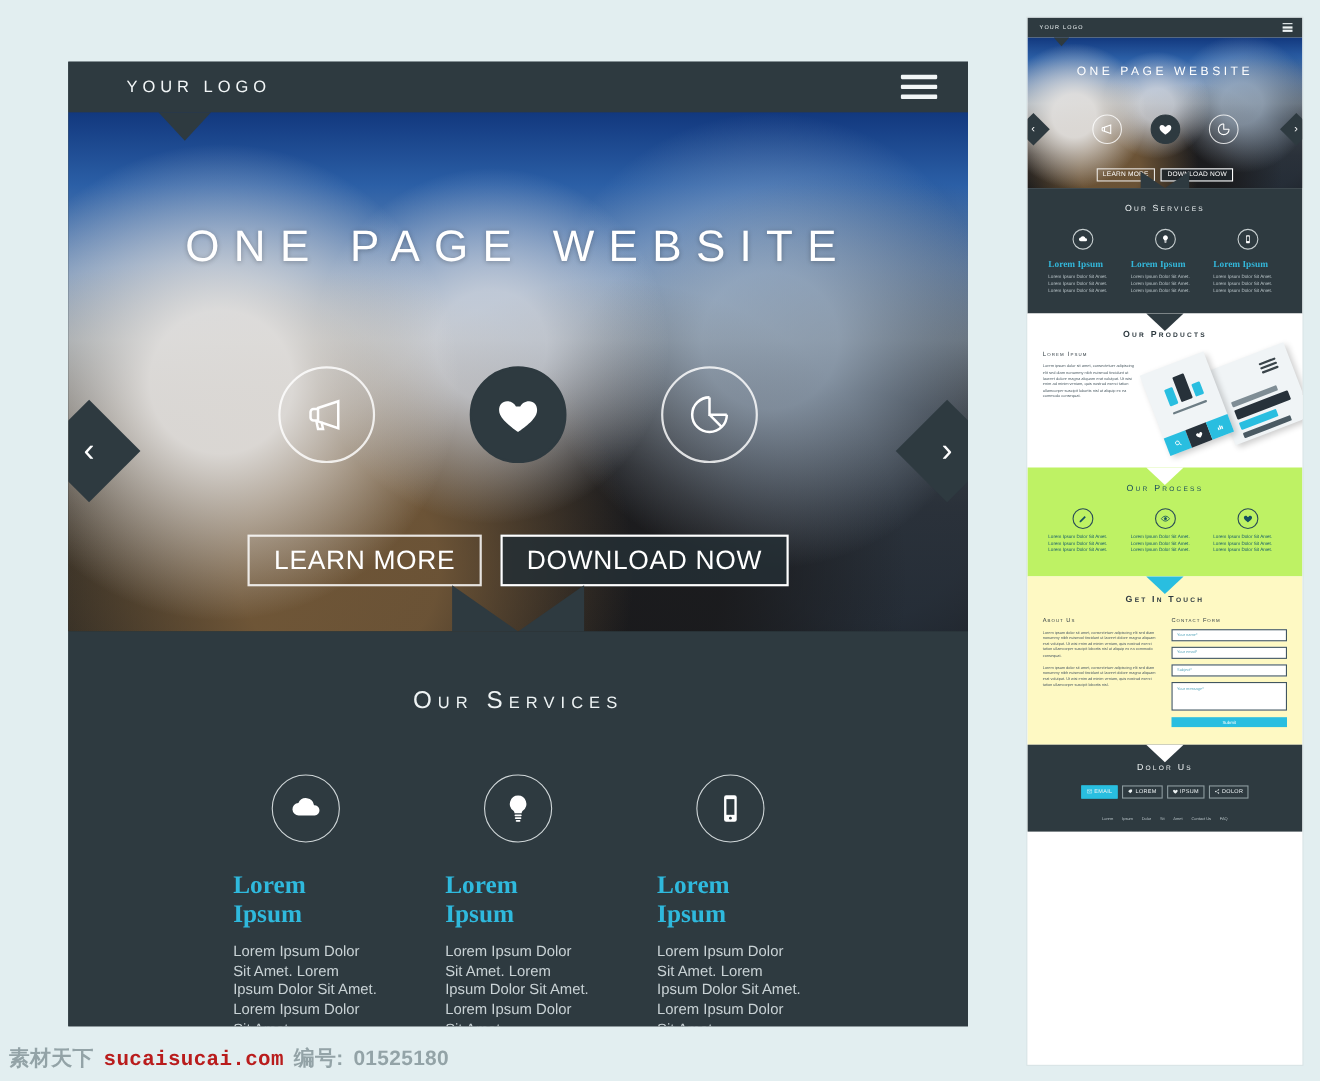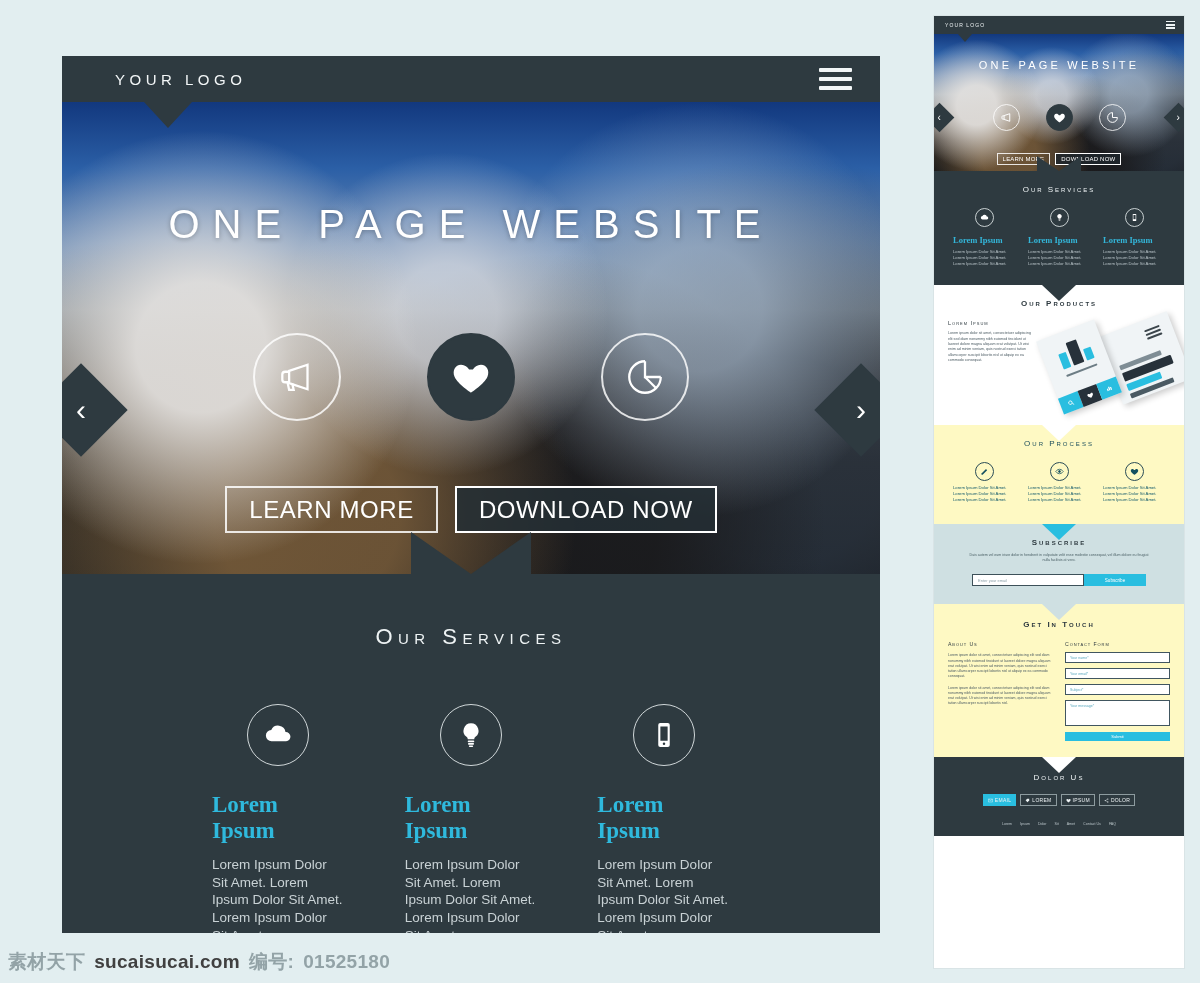--- a/index.html
+++ b/index.html
@@ -229,21 +229,21 @@
     position: absolute; background: #f0f4f6;
     box-shadow: 2px 3px 6px rgba(0,0,0,.2);
   }
   .card-b { width: 74px; height: 72px; right: -12px; top: 2px; transform: rotate(-21deg); }
   .card-a { width: 62px; height: 78px; left: 4px; top: 8px; transform: rotate(-21deg); }
   .bar { position: absolute; border-radius: 1px; }
   .tri-row { position: absolute; bottom: 0; left: 0; display: flex; width: 100%; }
   .tri-row div { flex: 1; height: 17px; display: flex; align-items: center; justify-content: center; }
   .tri-row svg { width: 7px; height: 7px; }
   
-  .pv-process { background: #fef9c3; padding: 14px 0 20px; position: relative; }
+  .pv-process { background: #bef264; padding: 14px 0 20px; position: relative; }
   .pv-txt.cy { color: #12596b; }
   
   .pv-subscribe { background: #cfe0e2; padding: 14px 0 18px; position: relative; text-align: center; }
   .pv-sub-desc { margin: 6px auto 0; width: 186px; color: #4b6066; font-size: 3.6px; line-height: 1.5; }
   .pv-sub-form { display: flex; justify-content: center; margin-top: 11px; }
   .pv-sub-input {
     width: 112px; height: 12px; background: #fff; border: .8px solid #3d5159;
     color: #8fa3ab; font-size: 4px; display: flex; align-items: center; padding-left: 5px;
   }
   .pv-sub-btn {
@@ -277,21 +277,21 @@
   .pv-sbtn svg { width: 5px; height: 5px; }
   .pv-fnav { display: flex; justify-content: center; gap: 8px; margin-top: 16px; }
   .pv-fnav span { color: #b9c4c8; font-size: 3.6px; }
 
   
   .watermark {
     position: absolute; left: 8px; bottom: 8px;
     display: flex; align-items: baseline; gap: 9px;
     color: #93a3a7; font-size: 19px; font-weight: 700; letter-spacing: .3px;
   }
-  .watermark .site { color: #404040; }
+  .watermark .site { color: #b91c1c; font-family: Liberation Mono, monospace; }
 </style>
 </head>
 <body>
 
 <div class="stage">
 
   <div class="main-mock">
 
     <div class="mk-header">
       <div class="mk-logo">YOUR LOGO</div>
@@ -560,29 +560,20 @@
                   <path d="M12 21s-7.6-4.9-9.4-9.1C1.2 8.4 3 5 6.3 5c2.2 0 3.8 1.3 4.6 2.7h2.2C13.9 6.3 15.5 5 17.7 5c3.3 0 5.1 3.4 3.7 6.9C19.6 16.1 12 21 12 21z"></path>
                 </svg>
           </div>
             </div>
           <div class="pv-txt cy">Lorem Ipsum Dolor Sit Amet. Lorem Ipsum Dolor Sit Amet. Lorem Ipsum Dolor Sit Amet.</div>
         </div>
       </div>
       <div class="pv-notch-dark pv-notch-cyan"></div>
     </div>
 
-    <div class="pv-subscribe pv-sec">
-      <div class="pv-h2 dark">Subscribe</div>
-      <div class="pv-sub-desc">Duis autem vel eum iriure dolor in hendrerit in vulputate velit esse molestie consequat, vel illum dolore eu feugiat nulla facilisis at vero.</div>
-      <div class="pv-sub-form">
-        <div class="pv-sub-input">Enter your email</div>
-        <div class="pv-sub-btn">Subscribe</div>
-      </div>
-      <div class="pv-notch-dark pv-notch-pale"></div>
-    </div>
 
     <div class="pv-contact pv-sec">
       <div class="pv-h2 dark">Get In Touch</div>
       <div class="pv-contact-body">
         <div class="pv-cc">
           <div class="pv-cc-h">About Us</div>
           <div class="pv-cc-p">Lorem ipsum dolor sit amet, consectetuer adipiscing elit sed diam nonummy nibh euismod tincidunt ut laoreet dolore magna aliquam erat volutpat. Ut wisi enim ad minim veniam, quis nostrud exerci tation ullamcorper suscipit lobortis nisl ut aliquip ex ea commodo consequat.</div>
           <div class="pv-cc-p">Lorem ipsum dolor sit amet, consectetuer adipiscing elit sed diam nonummy nibh euismod tincidunt ut laoreet dolore magna aliquam erat volutpat. Ut wisi enim ad minim veniam, quis nostrud exerci tation ullamcorper suscipit lobortis nisl.</div>
         </div>
         <div class="pv-cc">

